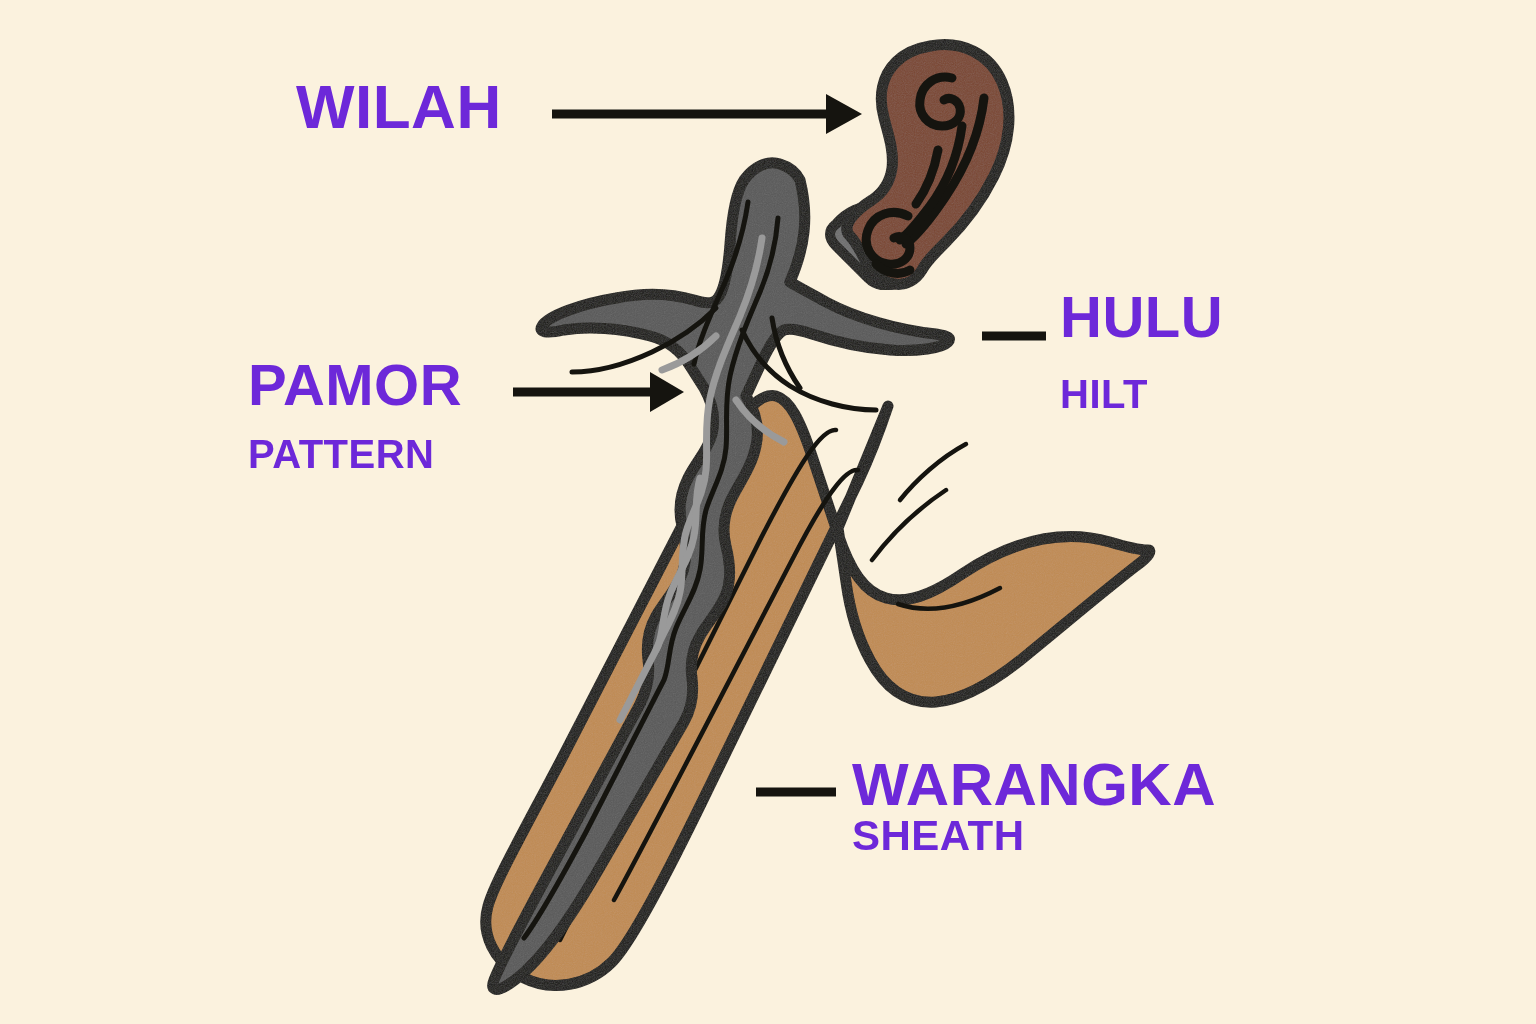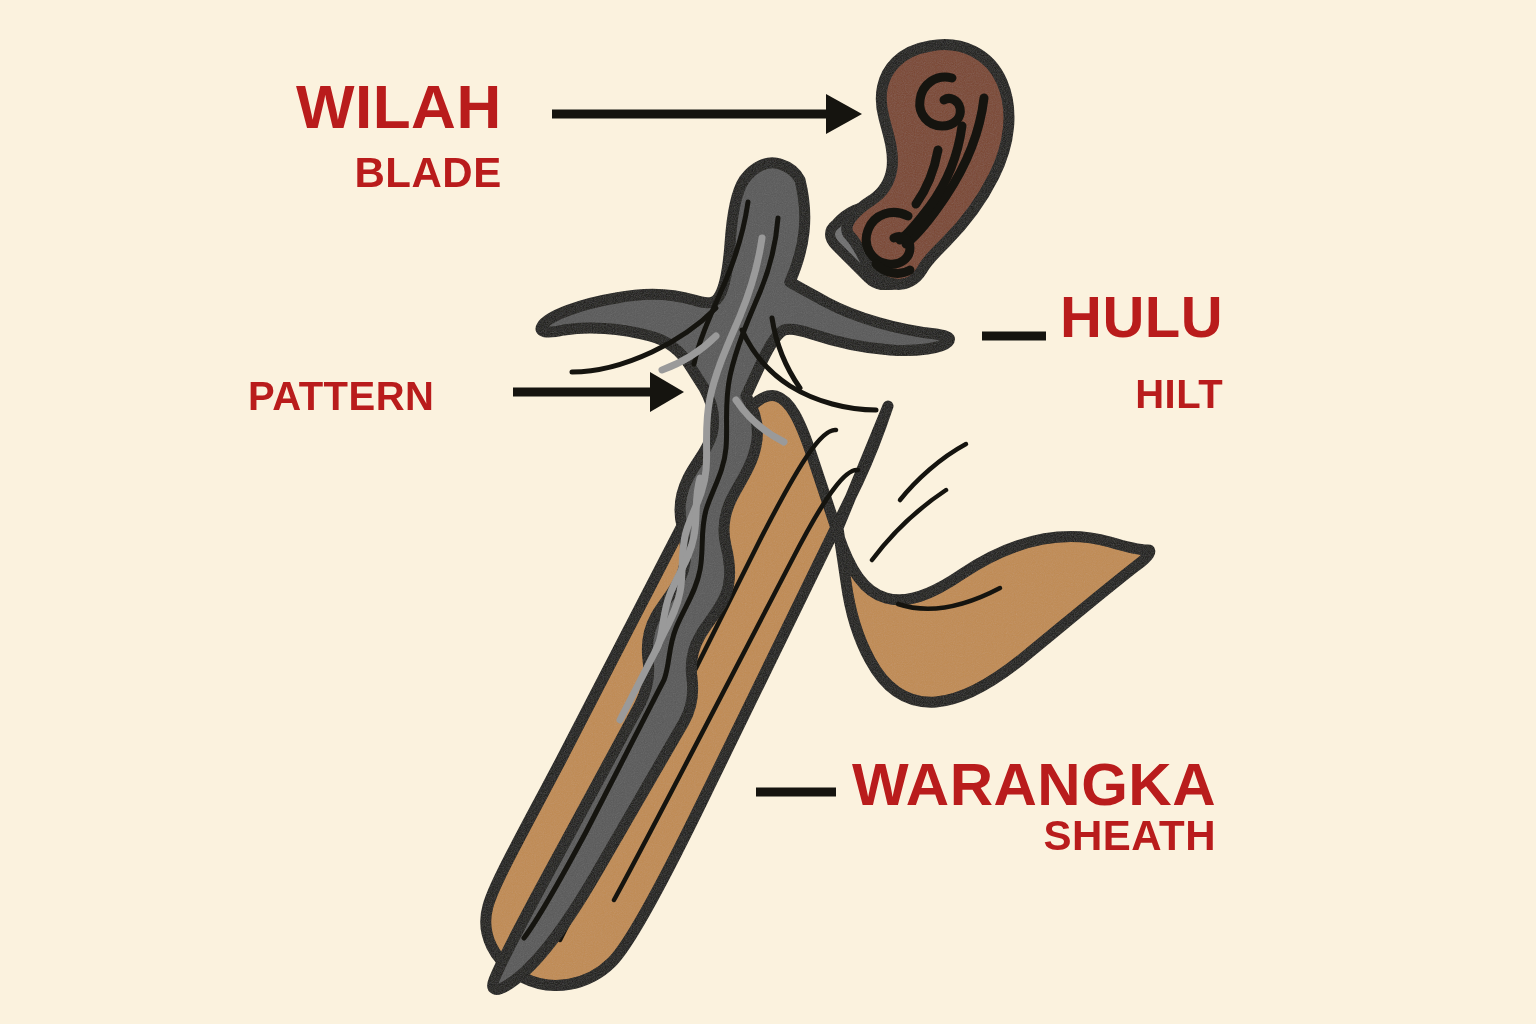--- a/index.html
+++ b/index.html
@@ -16,23 +16,23 @@
     font-family: "Liberation Sans", sans-serif;
   }
   #art {
     position: absolute;
     inset: 0;
     width: 1536px;
     height: 1024px;
   }
   .label-group {
     position: absolute;
-    text-align: right;
+    text-align: left;
     line-height: 1.0;
-    color: #b91c1c;
+    color: #6d28d9;
     user-select: none;
   }
   .label-term {
     font-weight: 700;
     letter-spacing: 0.5px;
     white-space: nowrap;
   }
   .label-gloss {
     font-weight: 700;
     letter-spacing: 0.5px;
@@ -220,24 +220,24 @@
     <g>
       <line x1="982" y1="336" x2="1046" y2="336" stroke="#15140F" stroke-width="9" stroke-linecap="butt"></line>
     </g>
     <g>
       <line x1="756" y1="792" x2="836" y2="792" stroke="#15140F" stroke-width="9" stroke-linecap="butt"></line>
     </g>
   </svg>
 
   <div class="label-group" id="lbl-wilah">
     <div class="label-term">WILAH</div>
-    <div class="label-gloss">BLADE</div>
   </div>
 
   <div class="label-group" id="lbl-pamor">
+    <div class="label-term">PAMOR</div>
     <div class="label-gloss">PATTERN</div>
   </div>
 
   <div class="label-group" id="lbl-hulu">
     <div class="label-term">HULU</div>
     <div class="label-gloss">HILT</div>
   </div>
 
   <div class="label-group" id="lbl-warangka">
     <div class="label-term">WARANGKA</div>

